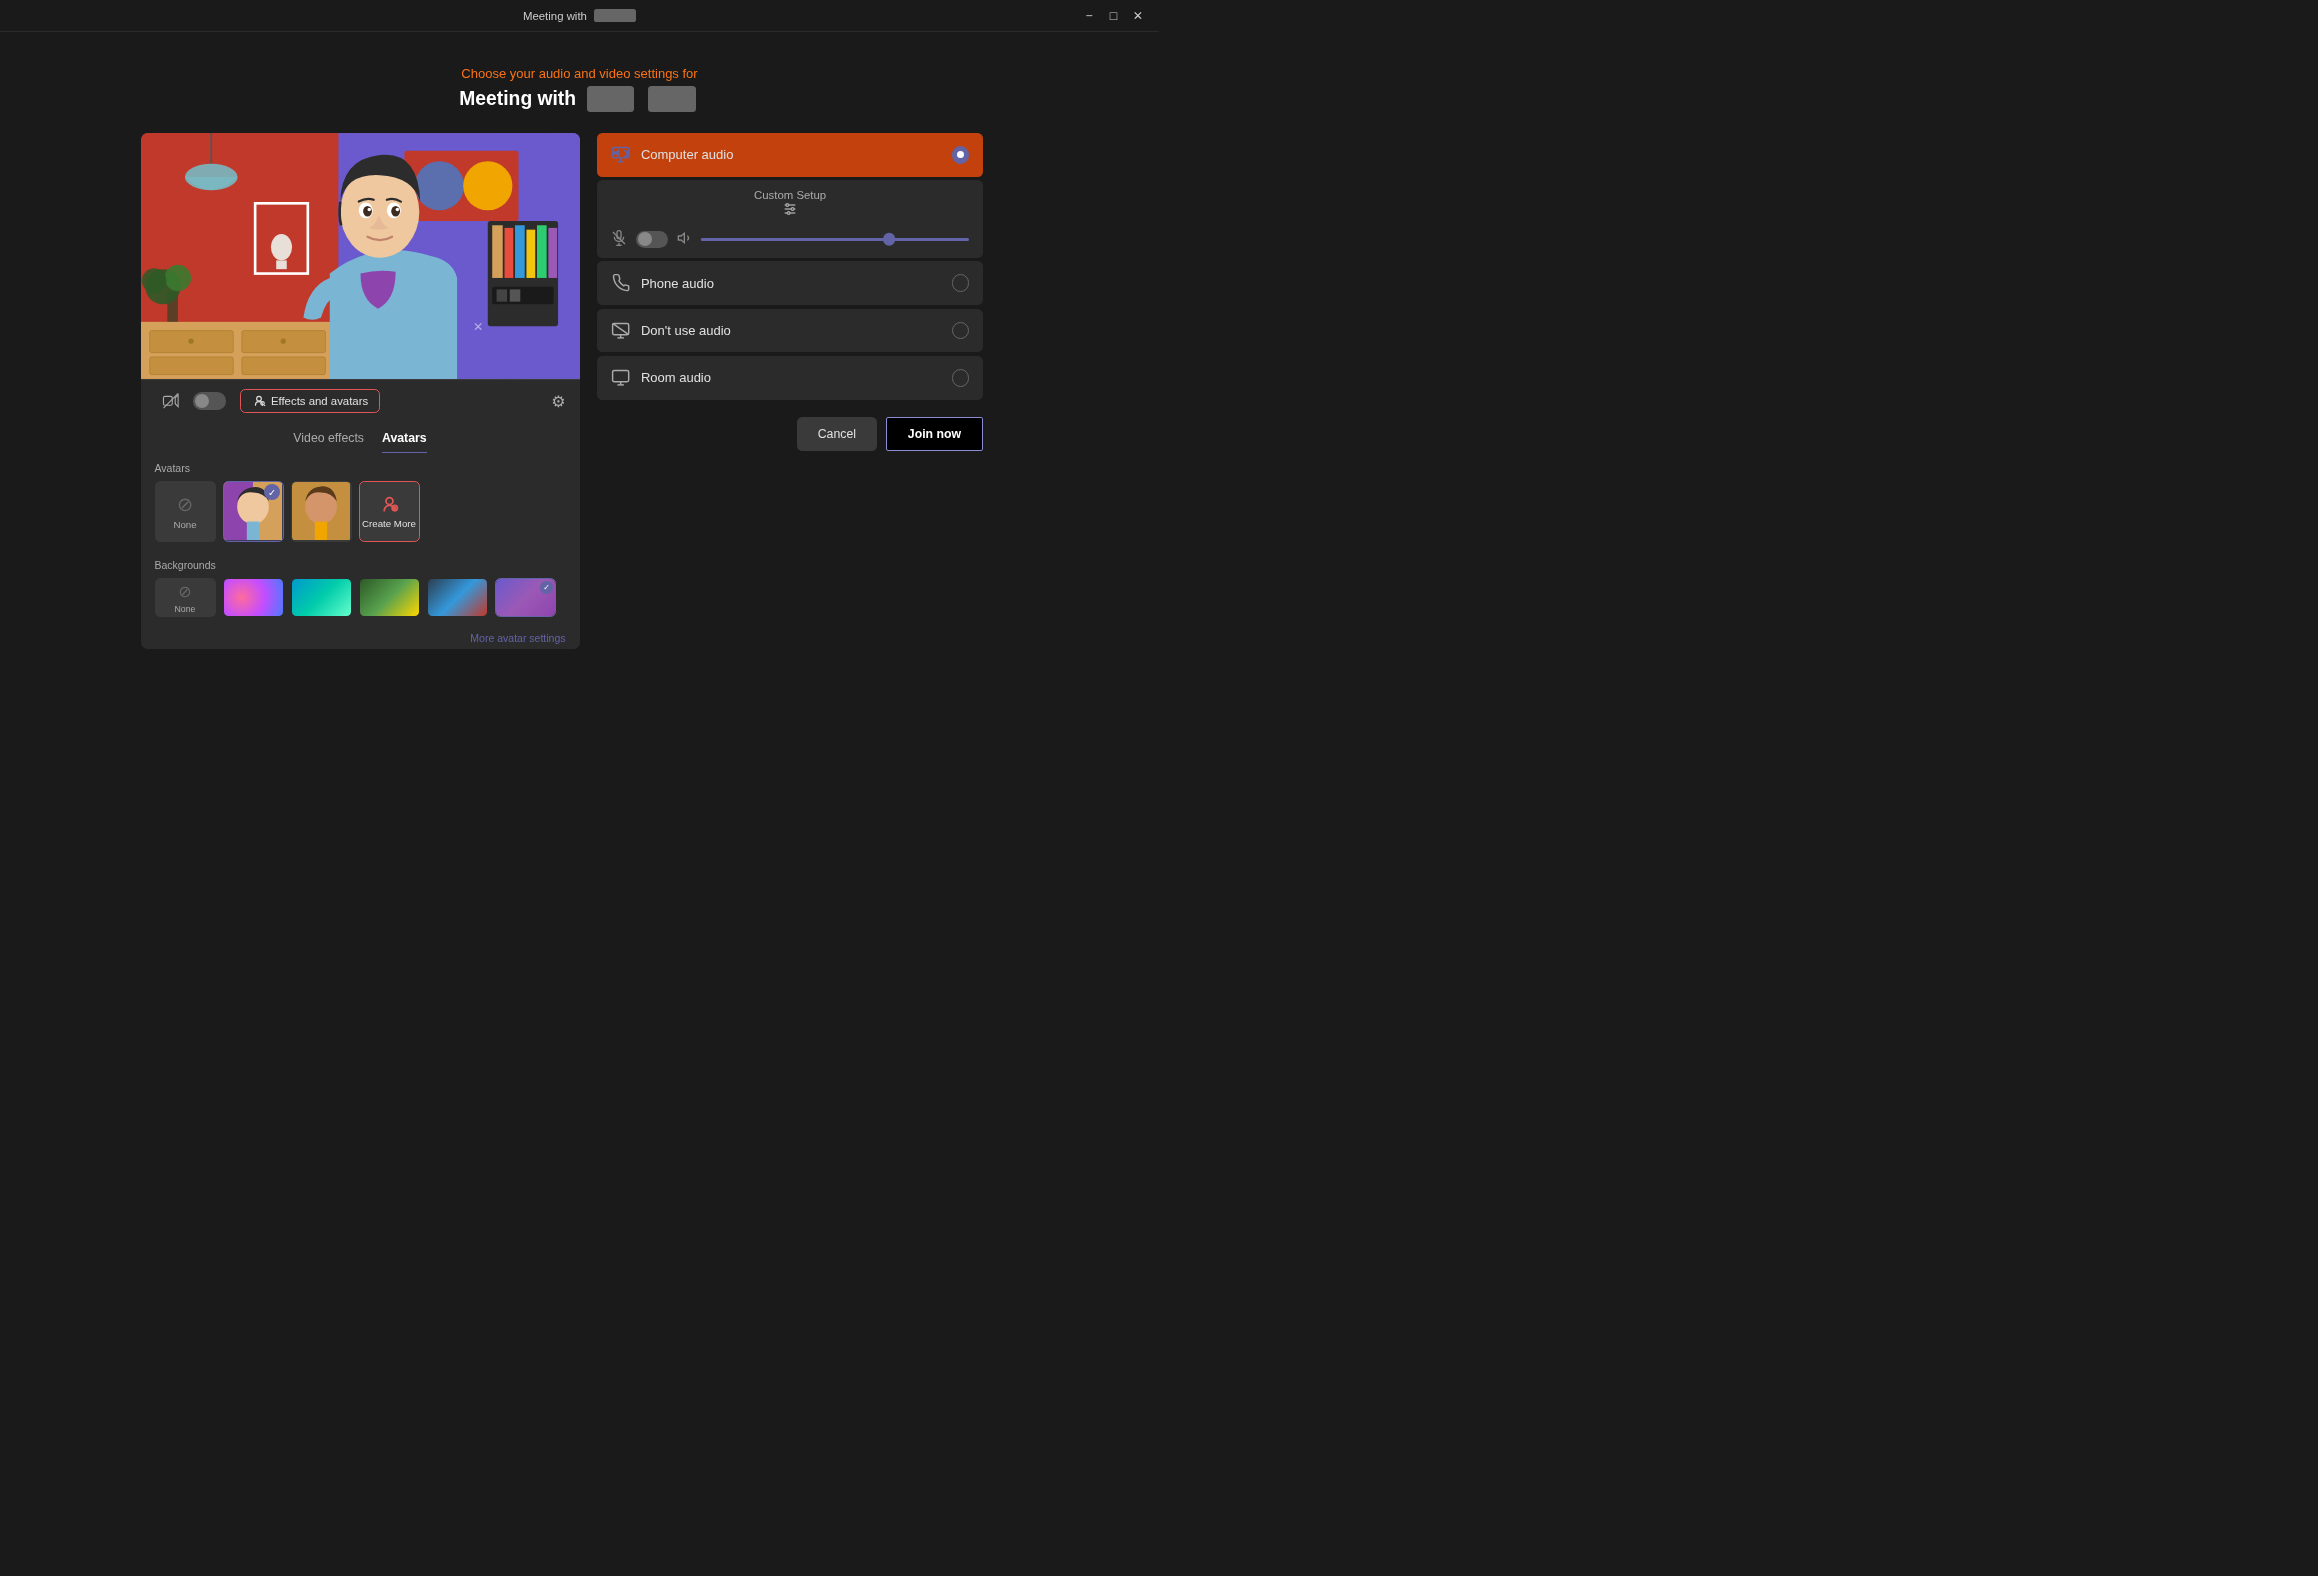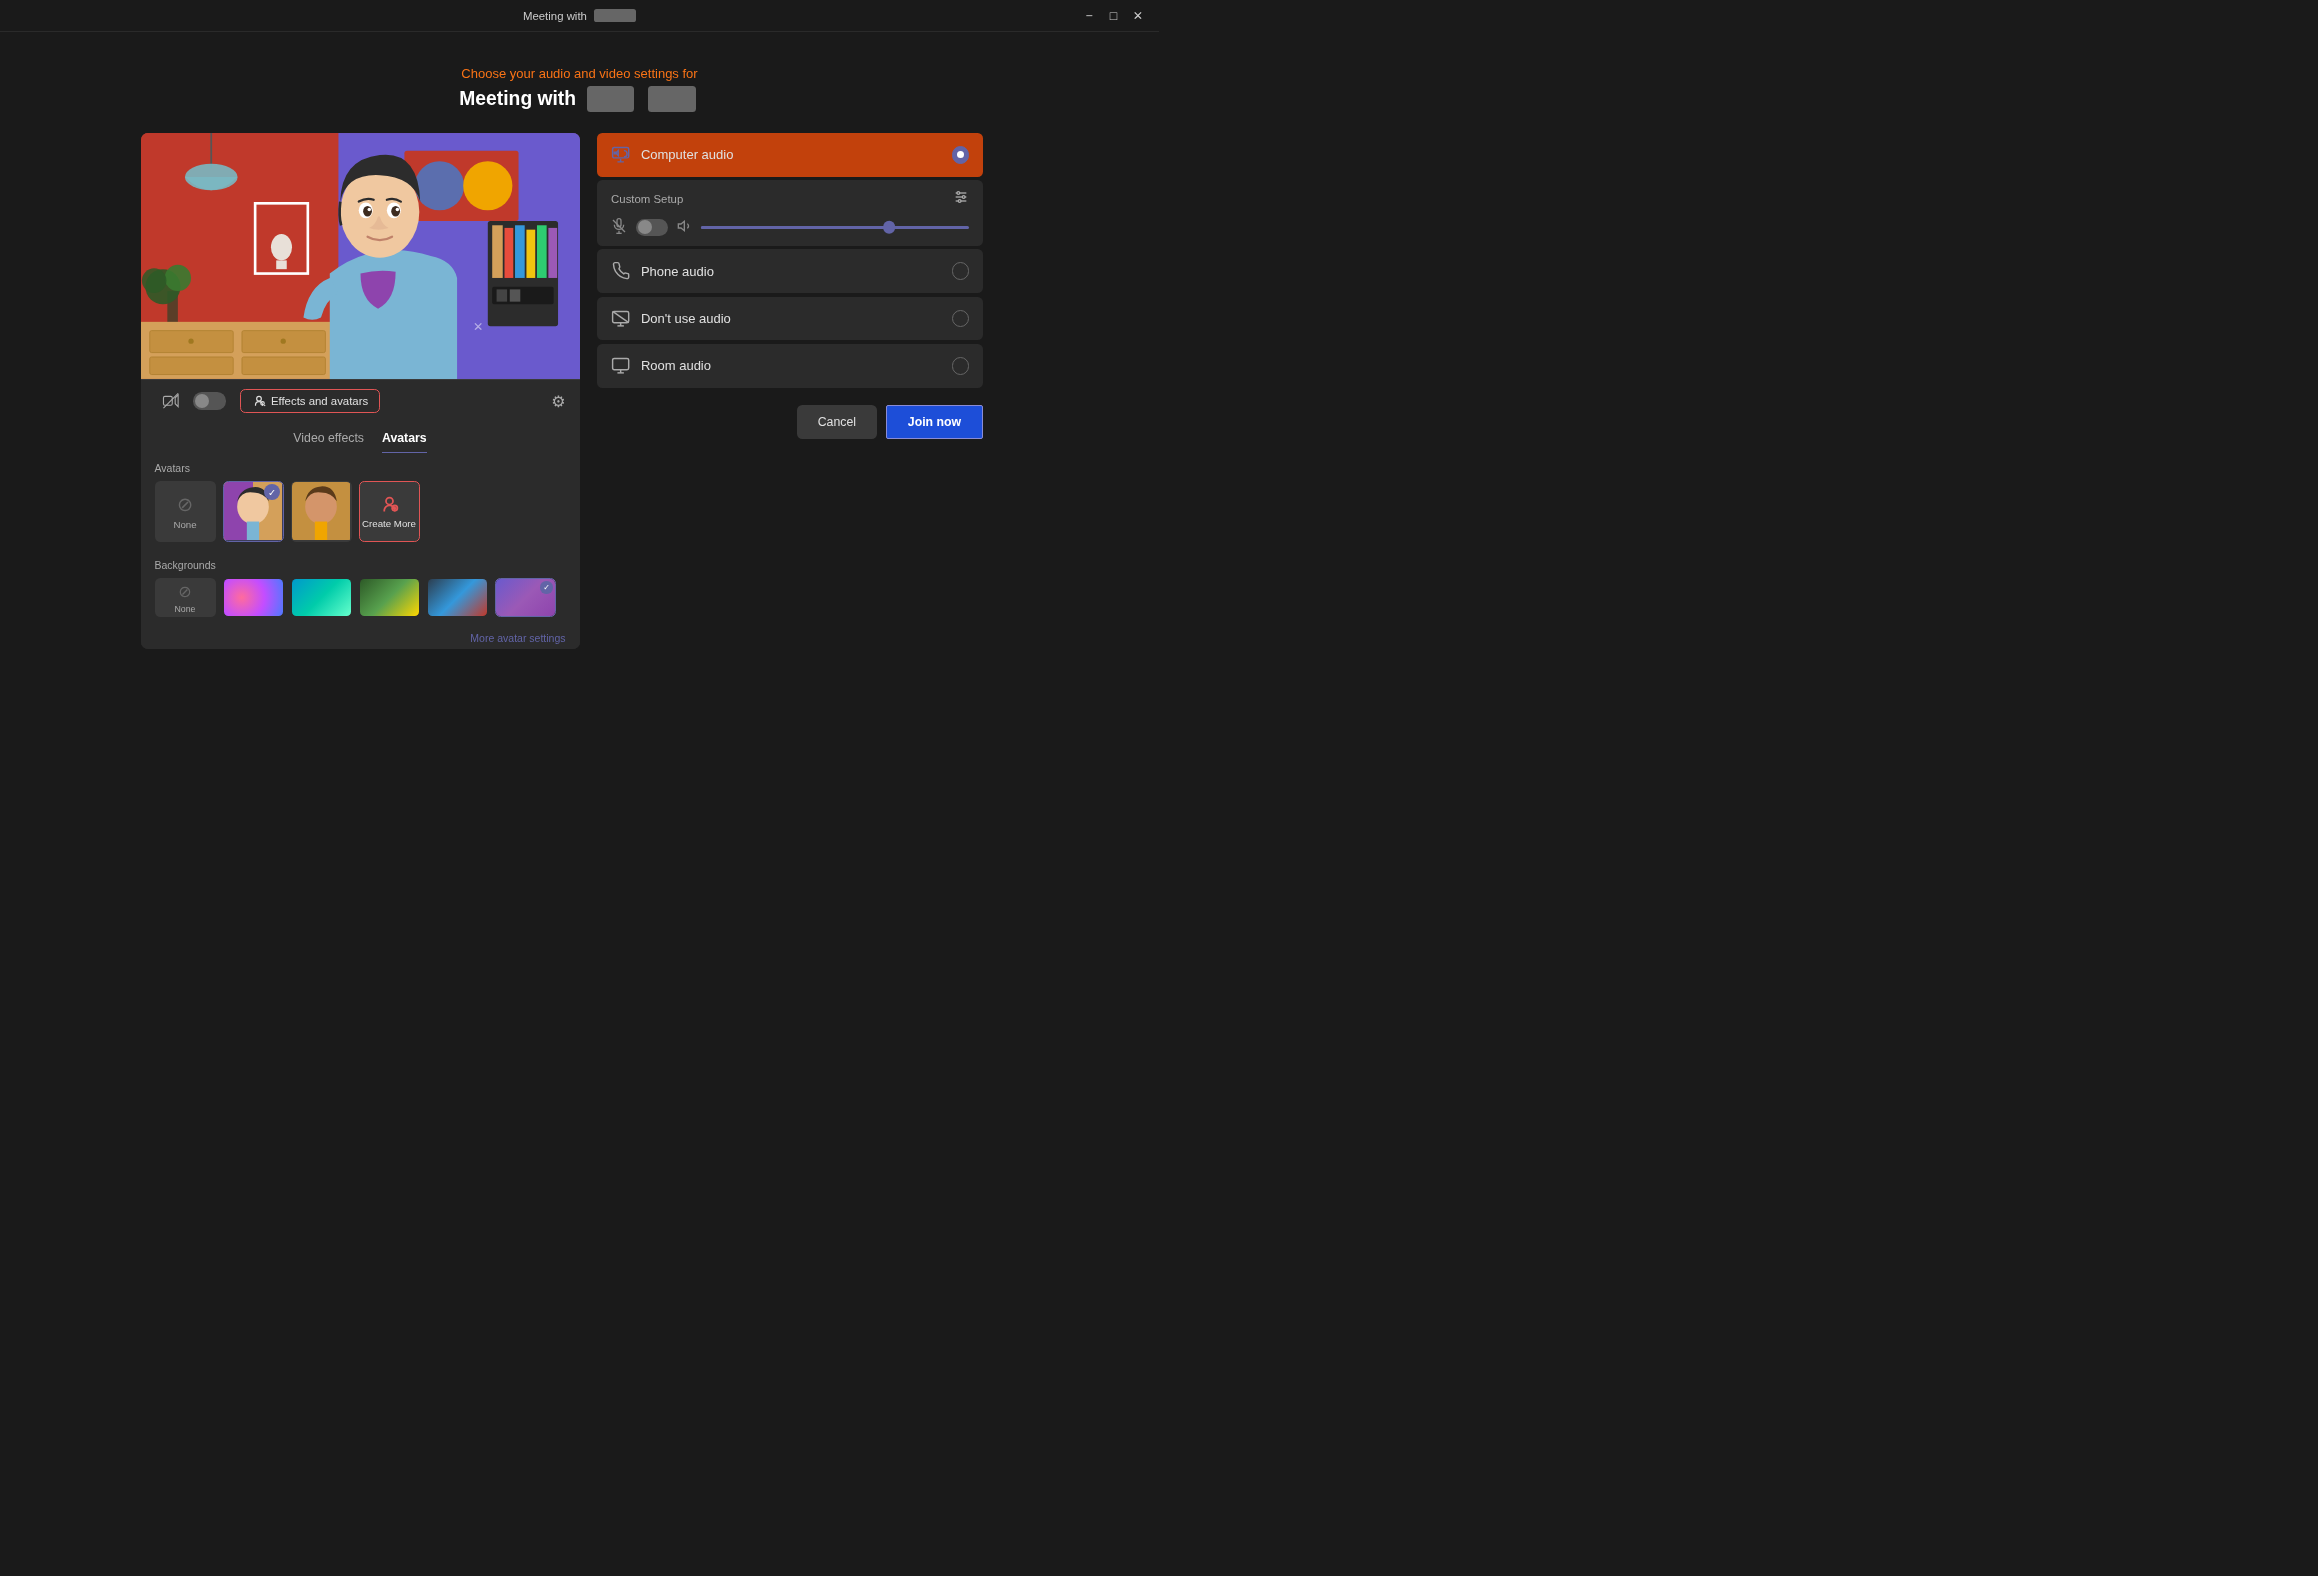--- a/index.html
+++ b/index.html
@@ -295,20 +295,21 @@
     .custom-setup-row {
       background: #2b2b2b;
       border-radius: 5.3px;
       padding: 8.8px 14px;
     }
     .custom-setup-header {
       display: flex;
       justify-content: space-between;
       align-items: center;
       margin-bottom: 8.8px;
+      flex-direction: column;
     }
     .custom-setup-label {
       color: #aaa;
       font-size: 11.4px;
     }
     .volume-row {
       display: flex;
       align-items: center;
       gap: 8.8px;
     }
@@ -379,21 +380,21 @@
     .cancel-btn {
       background: #3a3a3a;
       border: none;
       color: #e0e0e0;
       padding: 8.8px 21px;
       border-radius: 5.3px;
       font-size: 12.3px;
       cursor: pointer;
     }
     .join-btn {
-      background: #1d4ed8;
+      background: #000000;
       border: 1.8px solid #8a8cd4;
       color: #ffffff;
       padding: 8.8px 21px;
       border-radius: 2px;
       font-size: 12.3px;
       font-weight: 600;
       cursor: pointer;
     }
 
     

